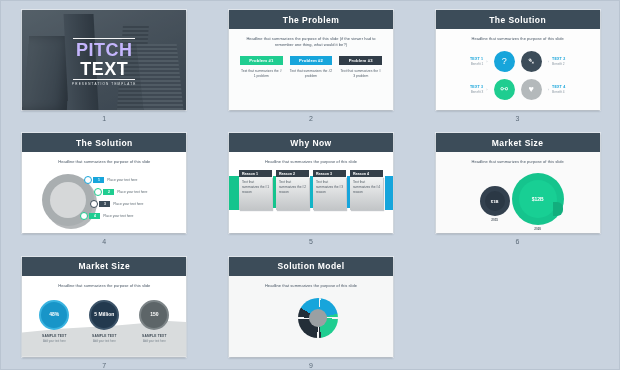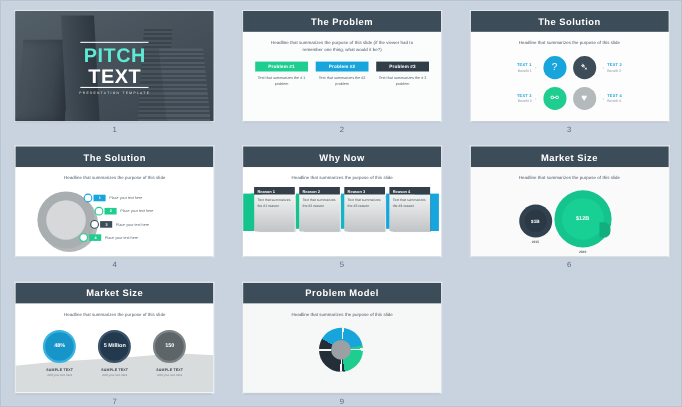--- a/index.html
+++ b/index.html
@@ -24,21 +24,21 @@
     grid-template-columns:repeat(3, 1fr);
     grid-template-rows:repeat(3, 1fr);
   }
   .cell {
     display:flex; flex-direction:column;
     align-items:center; justify-content:flex-start;
     padding:9px 0 0 0;
   }
   .slide {
     position:relative;
-    width:180px; height:100px;
+    width:164px; height:100px;
     background:#ffffff;
     box-shadow:0 1px 2px rgba(40,55,70,.35), 0 0 0 1px rgba(255,255,255,.5);
     overflow:hidden;
   }
   .slide-num {
     font-size:7px; color:#5b6a78; margin-top:5px; letter-spacing:.3px;
   }
   
   .hdr {
     height:19px; background:#3c4c59;
@@ -83,21 +83,21 @@
     background:repeating-linear-gradient(to bottom,#59646c 0 2px,#434d55 2px 4px);
     transform:skewX(-4deg);
   }
   .s1 .veil { position:absolute; inset:0; background:rgba(45,55,65,.38); }
   .s1 .tbox {
     position:absolute; left:0; right:0; top:28px;
     text-align:center;
   }
   .s1 .rule { width:62px; height:1px; background:#ffffff; margin:0 auto; opacity:.95; }
   .s1 .pitch {
-    color:#5eead4; font-size:18px; font-weight:bold; letter-spacing:.5px;
+    color:#c4b5fd; font-size:18px; font-weight:bold; letter-spacing:.5px;
     line-height:1.05; margin-top:2px;
   }
   .s1 .deck {
     color:#ffffff; font-size:18px; font-weight:bold; letter-spacing:.5px;
     line-height:1.05;
   }
   .s1 .sub {
     color:#e6eaec; font-size:3px; letter-spacing:1.2px; margin-top:2px;
   }
   
@@ -498,21 +498,21 @@
           </div>
         </div>
       </div>
       <div class="slide-num">7</div>
     </div>
 
 
     <div class="cell">
       <div class="slide s9">
         <div class="hdr">
-          <span class="hdr-title">Problem Model</span>
+          <span class="hdr-title">Solution Model</span>
         </div>
         <div class="body">
           <div class="headline">Headline that summarizes the purpose of this slide</div>
           <div class="pie">
             <div class="hub"></div>
           </div>
         </div>
       </div>
       <div class="slide-num">9</div>
     </div>

